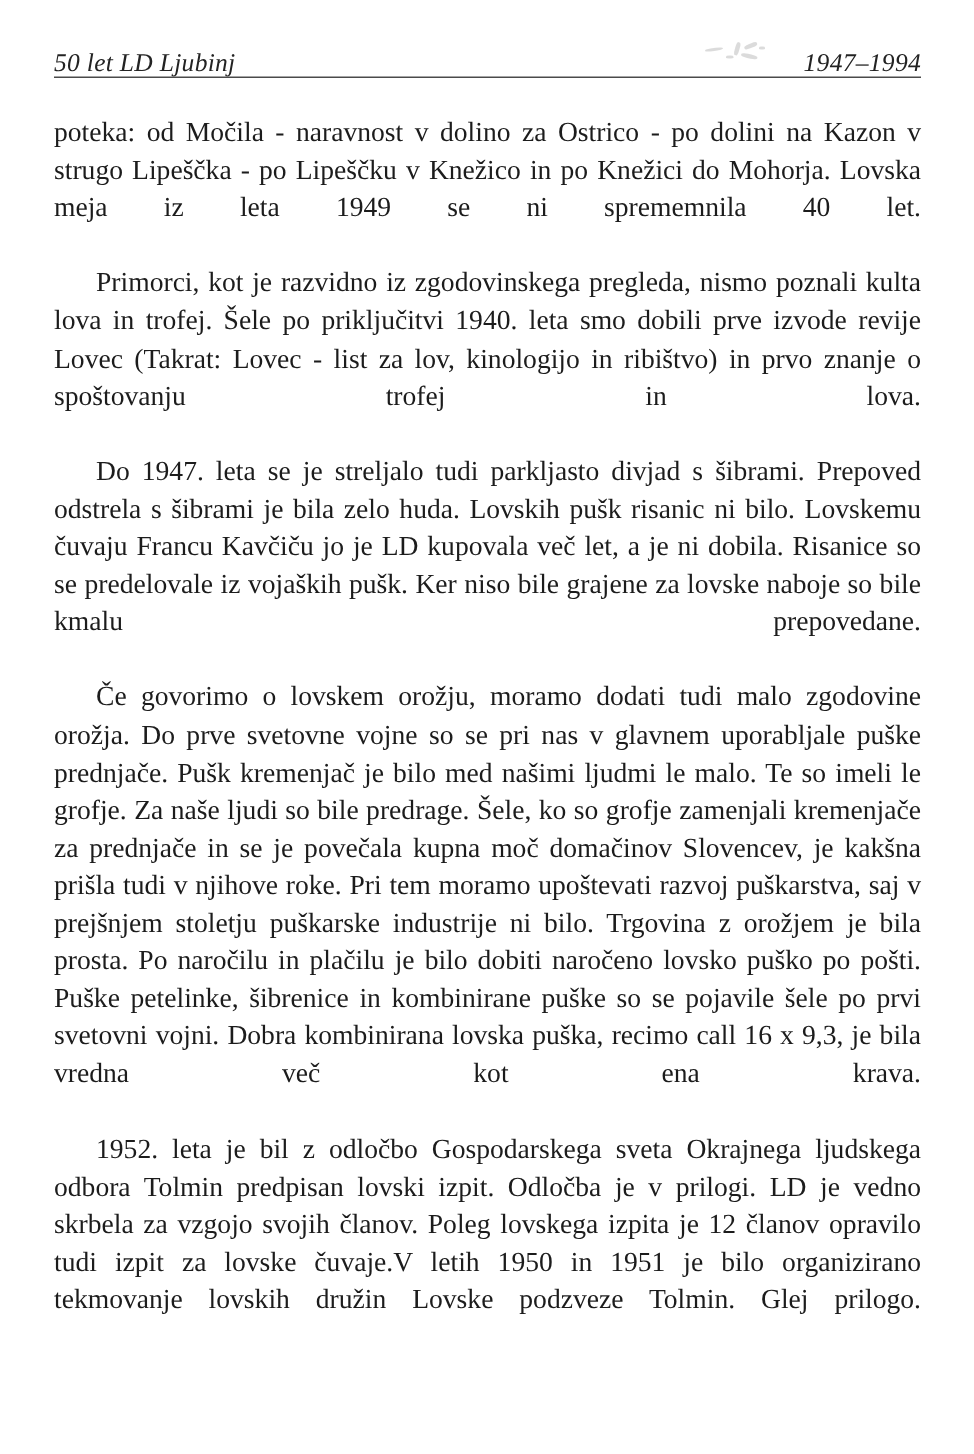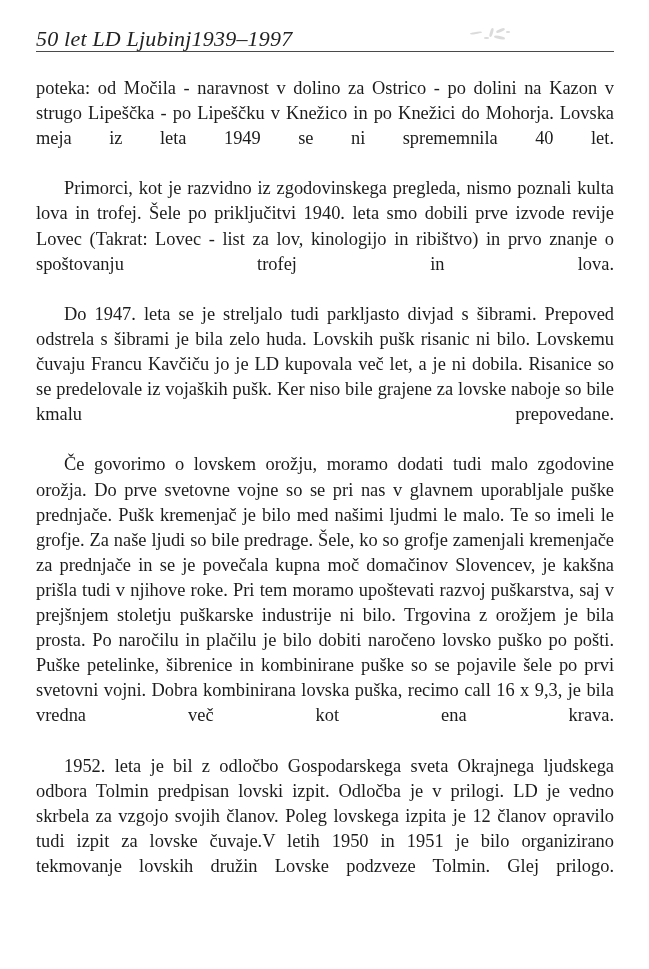--- a/index.html
+++ b/index.html
@@ -25,23 +25,23 @@
 
   
   .running-head {
     position: absolute;
     left: 36px;
     top: 24px;
     width: 578px;
     height: 28px;
     display: flex;
     align-items: flex-end;
-    justify-content: flex-start;
+    justify-content: space-between;
     font-style: italic;
-    font-size: 22px;
+    font-size: 17px;
     letter-spacing: 0.2px;
     color: #232323;
   }
   .running-head .rh-left  { white-space: nowrap; }
   .running-head .rh-right { white-space: nowrap; }
 
   .head-rule {
     position: absolute;
     left: 36px;
     top: 51px;
@@ -113,21 +113,21 @@
     color: #7f1d1d;
   }
 </style>
 </head>
 <body>
 
 <div class="page">
 
   <div class="running-head">
     <span class="rh-left">50 let LD Ljubinj</span>
-    <span class="rh-right">1939–1997</span>
+    <span class="rh-right">1947–1994</span>
   </div>
 
   <div class="scan-smudge">
     <i class="smudge-a"></i>
       <i class="smudge-b"></i>
       <i class="smudge-c"></i>
     <i class="smudge-d"></i>
       <i class="smudge-e"></i>
       <i class="smudge-f"></i>
   </div>

